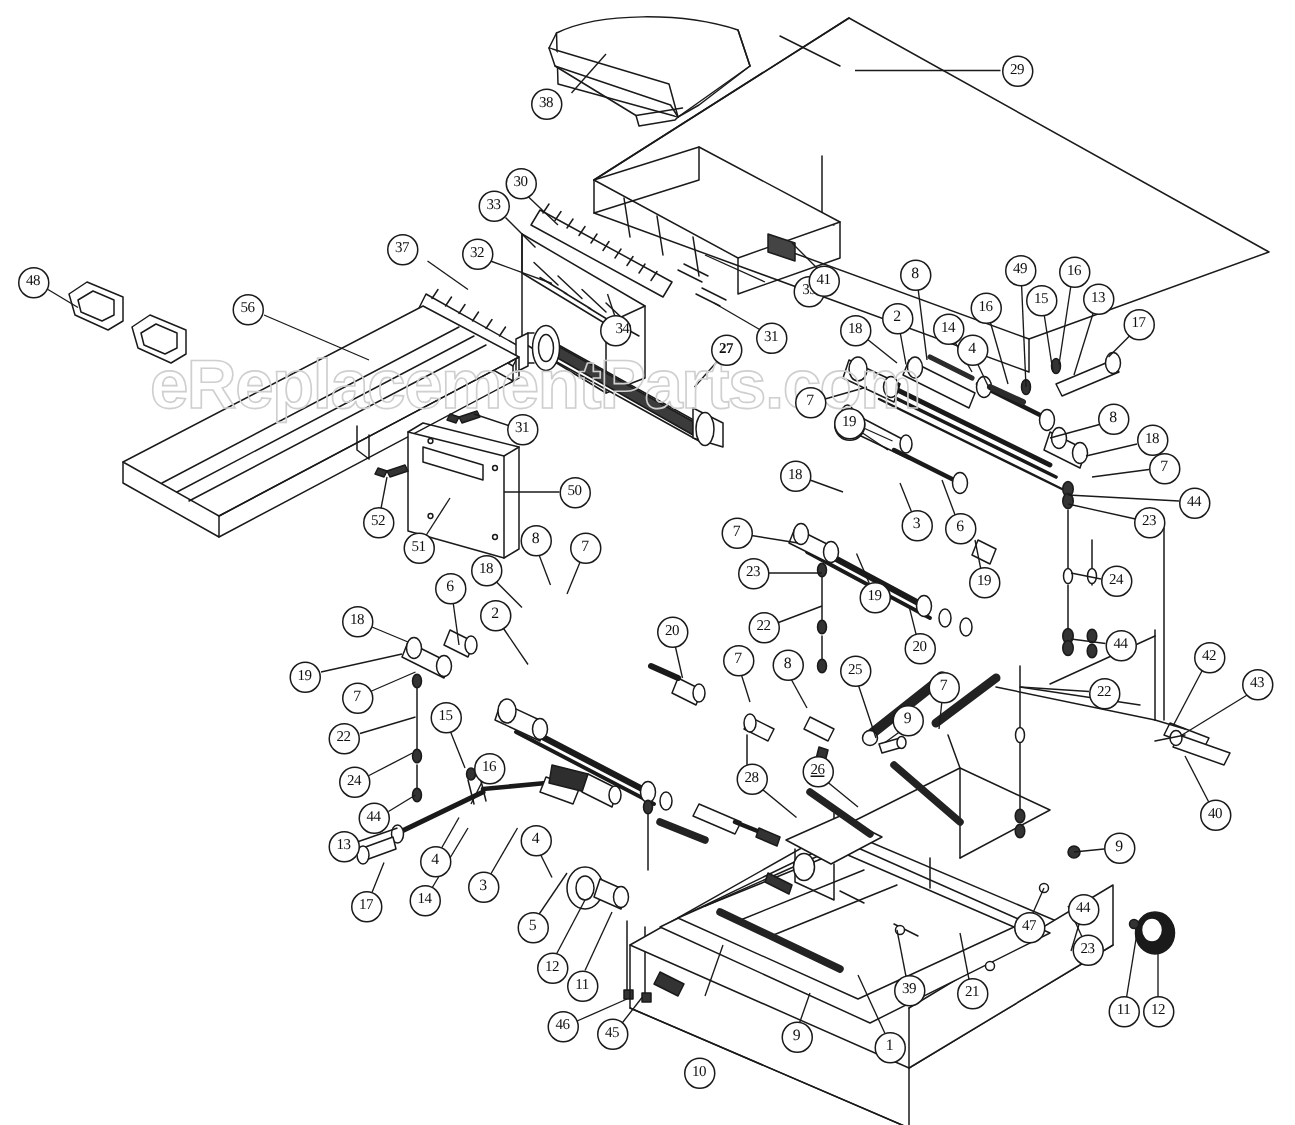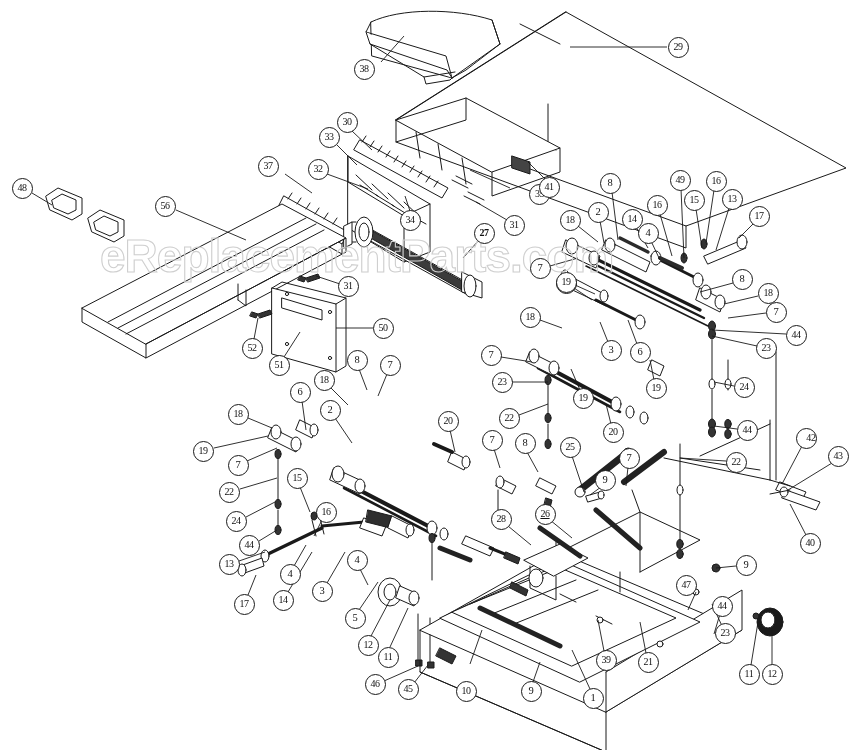--- a/index.html
+++ b/index.html
@@ -442,21 +442,21 @@
 
   <div id="callout-layer">
       <div class="callout w2" style="left: 22px; top: 188px;">48</div>
       <div class="callout w2" style="left: 165px; top: 206px;">56</div>
       <div class="callout w2" style="left: 364px; top: 69px;">38</div>
       <div class="callout w2" style="left: 678px; top: 47px;">29</div>
       <div class="callout w2" style="left: 347px; top: 122px;">30</div>
       <div class="callout w2" style="left: 329px; top: 137px;">33</div>
       <div class="callout w2" style="left: 268px; top: 166px;">37</div>
       <div class="callout w2" style="left: 318px; top: 169px;">32</div>
-      <div class="callout w2" style="left: 410px; top: 220px;">34</div>
+      <div class="callout w2" style="left: 410px; top: 220px; text-align: right;">34</div>
       <div class="callout w2" style="left: 517px; top: 194px; margin-left: 12px;">35</div>
       <div class="callout w2" style="left: 549px; top: 187px;">41</div>
       <div class="callout w2" style="left: 514px; top: 225px;">31</div>
       <div class="callout w2" style="left: 484px; top: 233px; font-weight: bold;">27</div>
       <div class="callout w2" style="left: 348px; top: 286px;">31</div>
       <div class="callout w2" style="left: 383px; top: 328px; text-align: center;">50</div>
       <div class="callout w2" style="left: 279px; top: 365px;">51</div>
       <div class="callout w2" style="left: 252px; top: 348px;">52</div>
       <div class="callout" style="left: 357px; top: 360px;">8</div>
       <div class="callout" style="left: 390px; top: 365px;">7</div>
@@ -507,36 +507,36 @@
       <div class="callout" style="left: 640px; top: 352px;">6</div>
       <div class="callout" style="left: 742px; top: 279px;">8</div>
       <div class="callout w2" style="left: 768px; top: 293px;">18</div>
       <div class="callout" style="left: 776px; top: 312px;">7</div>
       <div class="callout w2" style="left: 796px; top: 335px;">44</div>
       <div class="callout w2" style="left: 766px; top: 348px;">23</div>
       <div class="callout w2" style="left: 656px; top: 388px;">19</div>
       <div class="callout w2" style="left: 744px; top: 387px;">24</div>
       <div class="callout w2" style="left: 747px; top: 430px;">44</div>
       <div class="callout w2" style="left: 736px; top: 462px;">22</div>
-      <div class="callout w2" style="left: 806px; top: 438px; text-align: right;">42</div>
+      <div class="callout w2" style="left: 806px; top: 438px;">42</div>
       <div class="callout w2" style="left: 838px; top: 456px;">43</div>
       <div class="callout w2" style="left: 810px; top: 543px;">40</div>
       <div class="callout" style="left: 492px; top: 440px;">7</div>
       <div class="callout" style="left: 525px; top: 443px;">8</div>
       <div class="callout w2" style="left: 570px; top: 447px;">25</div>
       <div class="callout" style="left: 605px; top: 480px;">9</div>
       <div class="callout" style="left: 629px; top: 458px;">7</div>
       <div class="callout w2" style="left: 545px; top: 514px; text-decoration: underline;">26</div>
       <div class="callout w2" style="left: 501px; top: 519px;">28</div>
       <div class="callout" style="left: 746px; top: 565px;">9</div>
-      <div class="callout w2" style="left: 686px; top: 585px;">47</div>
+      <div class="callout w2" style="left: 686px; top: 618px;">47</div>
       <div class="callout w2" style="left: 722px; top: 606px;">44</div>
       <div class="callout w2" style="left: 725px; top: 633px;">23</div>
       <div class="callout w2" style="left: 749px; top: 674px;">11</div>
       <div class="callout w2" style="left: 772px; top: 674px;">12</div>
       <div class="callout w2" style="left: 606px; top: 660px;">39</div>
       <div class="callout w2" style="left: 648px; top: 662px;">21</div>
-      <div class="callout w2" style="left: 466px; top: 649px; margin-top: 32px;">10</div>
+      <div class="callout w2" style="left: 466px; top: 673px; margin-top: 32px;">10</div>
       <div class="callout" style="left: 531px; top: 691px;">9</div>
       <div class="callout" style="left: 593px; top: 698px;">1</div>
     </div>
 
 </div>
 
 </body></html>

